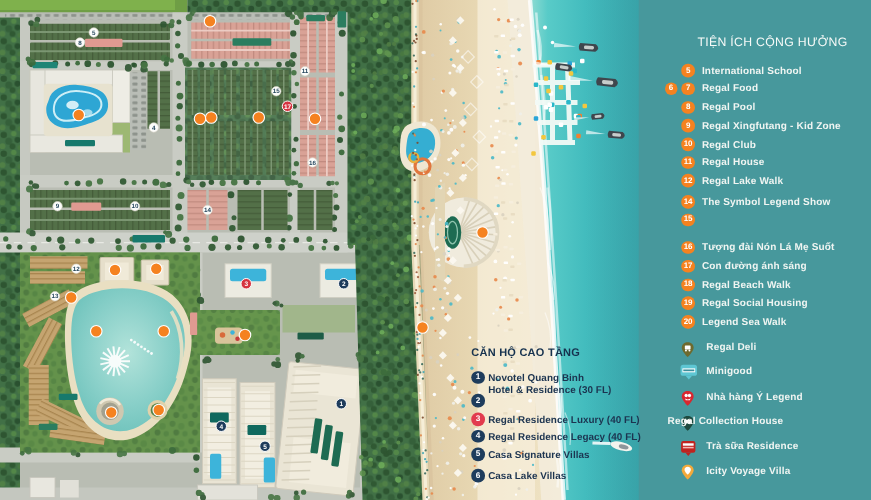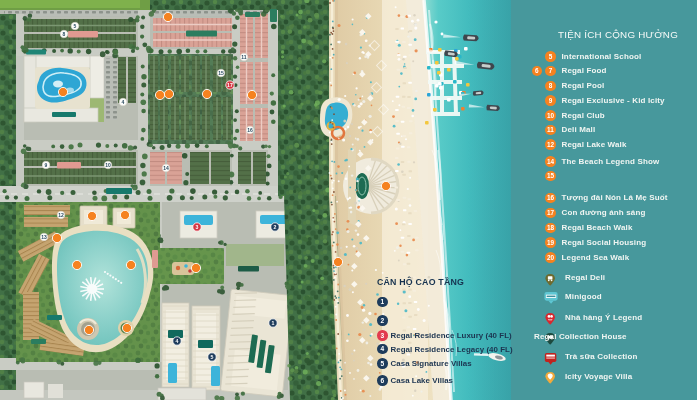--- a/index.html
+++ b/index.html
@@ -1361,29 +1361,29 @@
 
 <div class="ptitle">TIỆN ÍCH CỘNG HƯỞNG</div>
 <div class="oc" style="left:545.2px;top:51.2px">5</div>
     <div class="lt" style="left:561.5px;top:51.5px">International School</div>
     <div class="oc" style="left:531.5px;top:65.7px">6</div>
     <div class="oc" style="left:545.2px;top:65.7px">7</div>
     <div class="lt" style="left:561.5px;top:66px">Regal Food</div>
     <div class="oc" style="left:545.2px;top:80.7px">8</div>
     <div class="lt" style="left:561.5px;top:81px">Regal Pool</div>
     <div class="oc" style="left:545.2px;top:95.2px">9</div>
-    <div class="lt" style="left:561.5px;top:95.5px">Regal Exclusive - Kid Icity</div>
+    <div class="lt" style="left:561.5px;top:95.5px">Regal Xingfutang - Kid Zone</div>
     <div class="oc" style="left:545.2px;top:110.2px">10</div>
     <div class="lt" style="left:561.5px;top:110.5px">Regal Club</div>
     <div class="oc" style="left:545.2px;top:124.7px">11</div>
-    <div class="lt" style="left:561.5px;top:125px">Deli Mall</div>
+    <div class="lt" style="left:561.5px;top:125px">Regal House</div>
     <div class="oc" style="left:545.2px;top:139.2px">12</div>
     <div class="lt" style="left:561.5px;top:139.5px">Regal Lake Walk</div>
     <div class="oc" style="left:545.2px;top:156.2px">14</div>
-    <div class="lt" style="left:561.5px;top:156.5px">The Beach Legend Show</div>
+    <div class="lt" style="left:561.5px;top:156.5px">The Symbol Legend Show</div>
     <div class="oc" style="left:545.2px;top:170.7px">15</div>
     <div class="oc" style="left:545.2px;top:192.7px">16</div>
     <div class="lt" style="left:561.5px;top:193px">Tượng đài Nón Lá Mẹ Suốt</div>
     <div class="oc" style="left:545.2px;top:207.7px">17</div>
     <div class="lt" style="left:561.5px;top:208px">Con đường ánh sáng</div>
     <div class="oc" style="left:545.2px;top:222.7px">18</div>
     <div class="lt" style="left:561.5px;top:223px">Regal Beach Walk</div>
     <div class="oc" style="left:545.2px;top:237.2px">19</div>
     <div class="lt" style="left:561.5px;top:237.5px">Regal Social Housing</div>
     <div class="oc" style="left:545.2px;top:252.2px">20</div>
@@ -1425,30 +1425,31 @@
     </div>
     <div class="lt" style="left:534px;top:332.2px">Regal Collection House</div>
     <div style="position:absolute;left:544px;top:351.5px;width:14px;height:16px;transform:scale(0.88);transform-origin:top left">
       <svg width="15" height="16">
         <rect x="1" y="1" width="13" height="10.5" rx="2" fill="#c0231f"></rect>
         <rect x="2.6" y="3" width="9.8" height="2.2" fill="#ffffff"></rect>
         <rect x="2.6" y="6.2" width="9.8" height="1.4" fill="#f3b8b4"></rect>
         <path d="M5,11.5 L7.5,14.6 L10,11.5 Z" fill="#c0231f"></path>
       </svg>
     </div>
-    <div class="lt" style="left:565px;top:352.2px">Trà sữa Collection</div>
+    <div class="lt" style="left:565px;top:352.2px">Trà sữa Residence</div>
     <div style="position:absolute;left:544px;top:371.0px;width:14px;height:16px;transform:scale(0.88);transform-origin:top left">
       <svg width="14" height="16">
         <path d="M7,1 C10.6,1 12.4,3.4 12.4,6 C12.4,9.4 7,14.5 7,14.5 C7,14.5 1.6,9.4 1.6,6 C1.6,3.4 3.4,1 7,1 Z" fill="#f2a93b"></path>
         <path d="M7,2.8 C8.9,2.8 9.9,4.1 9.9,5.5 C9.9,7.3 7,10 7,10 C7,10 4.1,7.3 4.1,5.5 C4.1,4.1 5.1,2.8 7,2.8 Z" fill="#ffffff"></path>
       </svg>
     </div>
     <div class="lt" style="left:565px;top:371.7px">Icity Voyage Villa</div>
 <div class="btitle" style="left:377px;top:277px">CĂN HỘ CAO TẦNG</div>
     <div class="bc" style="left:377.1px;top:296.7px">1</div>
+    <div class="bt" style="left:390.5px;top:297.5px">Novotel Quang Binh<br>Hotel &amp; Residence (30 FL)</div>
     <div class="bc" style="left:377.1px;top:315.4px">2</div>
     <div class="bc red" style="left:377.1px;top:330.09999999999997px">3</div>
     <div class="bt" style="left:390.5px;top:330.9px">Regal Residence Luxury (40 FL)</div>
     <div class="bc" style="left:377.1px;top:343.7px">4</div>
     <div class="bt" style="left:390.5px;top:344.5px">Regal Residence Legacy (40 FL)</div>
     <div class="bc" style="left:377.1px;top:358.0px">5</div>
     <div class="bt" style="left:390.5px;top:358.8px">Casa Signature Villas</div>
     <div class="bc" style="left:377.1px;top:375.2px">6</div>
     <div class="bt" style="left:390.5px;top:376.0px">Casa Lake Villas</div>
 </div>

